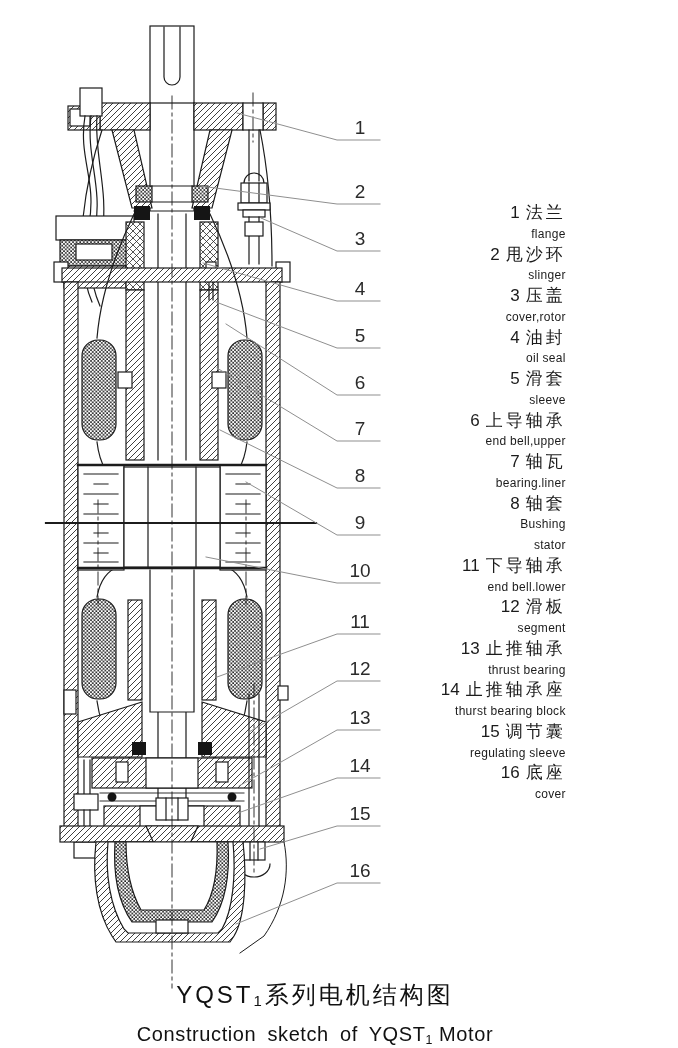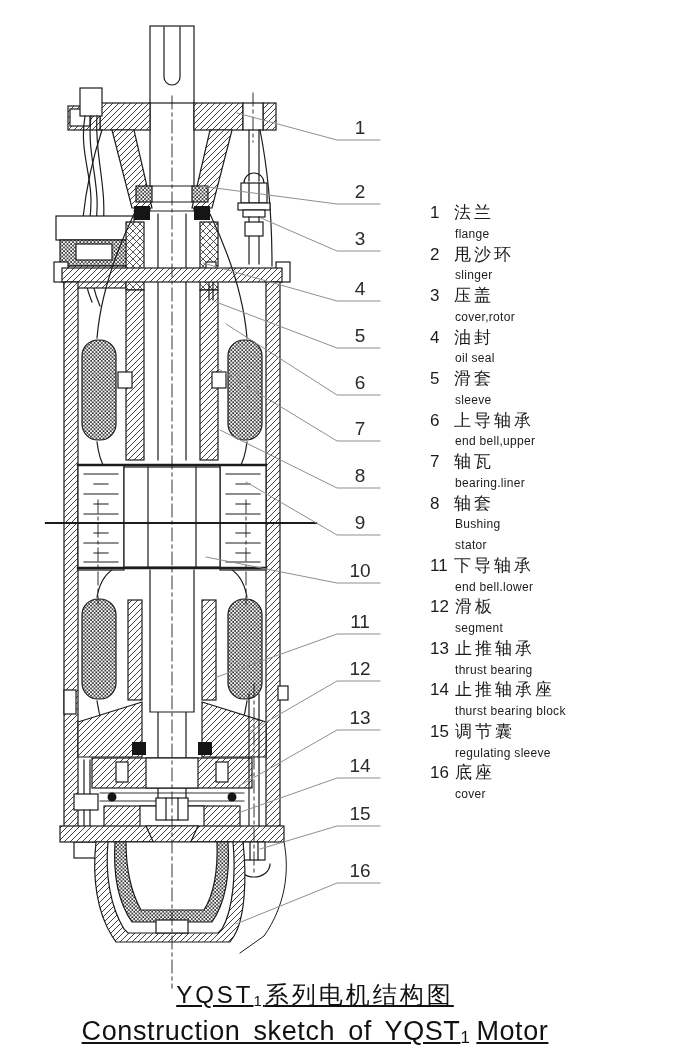--- a/index.html
+++ b/index.html
@@ -1,29 +1,29 @@
 <!DOCTYPE html>
 <html><head>
 <meta charset="utf-8">
 <style>
   html,body{margin:0;padding:0;background:#fff;}
   .page{position:relative;width:678px;height:1048px;background:#ffffff;
         font-family:"Liberation Sans",sans-serif;overflow:hidden;color:#1b1b1b;}
   .draw{position:absolute;left:0;top:0;}
   
-  .legend{position:absolute;left:430px;top:203px;}
+  .legend{position:absolute;left:430px;top:203px;text-align:right;}
   .li{white-space:nowrap;}
   .l1{font-size:17px;line-height:20.75px;}
   .num{display:inline-block;min-width:18px;margin-right:6px;}
   .zh{letter-spacing:3px;}
   .en{font-size:12px;line-height:20.75px;margin-left:25px;letter-spacing:0.3px;}
   
-  .title{position:absolute;left:30px;top:982px;width:570px;text-align:center;color:#111;text-decoration:underline;}
+  .title{position:absolute;left:30px;top:982px;width:570px;text-align:center;color:#111;}
   .tzh{font-size:24px;letter-spacing:3px;line-height:26px;}
-  .ten{font-size:27px;margin-top:2px;letter-spacing:0.6px;word-spacing:5px;}
+  .ten{font-size:20px;margin-top:9px;letter-spacing:0.6px;word-spacing:5px;}
   .sub{font-size:62%;vertical-align:-3px;}
   .msp{margin-left:6px;}
 </style>
 </head>
 <body>
 
 <div class="page">
 
 <svg class="draw" width="678" height="1048" viewBox="0 0 678 1048">
   <defs>

